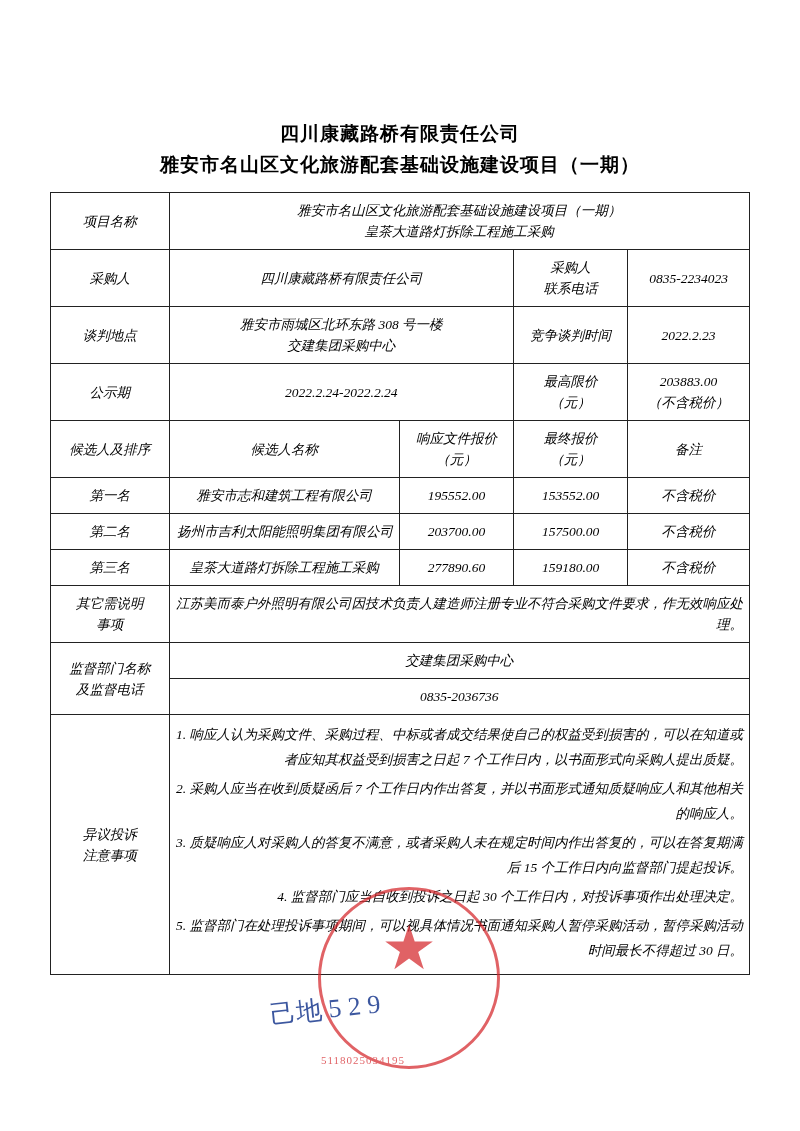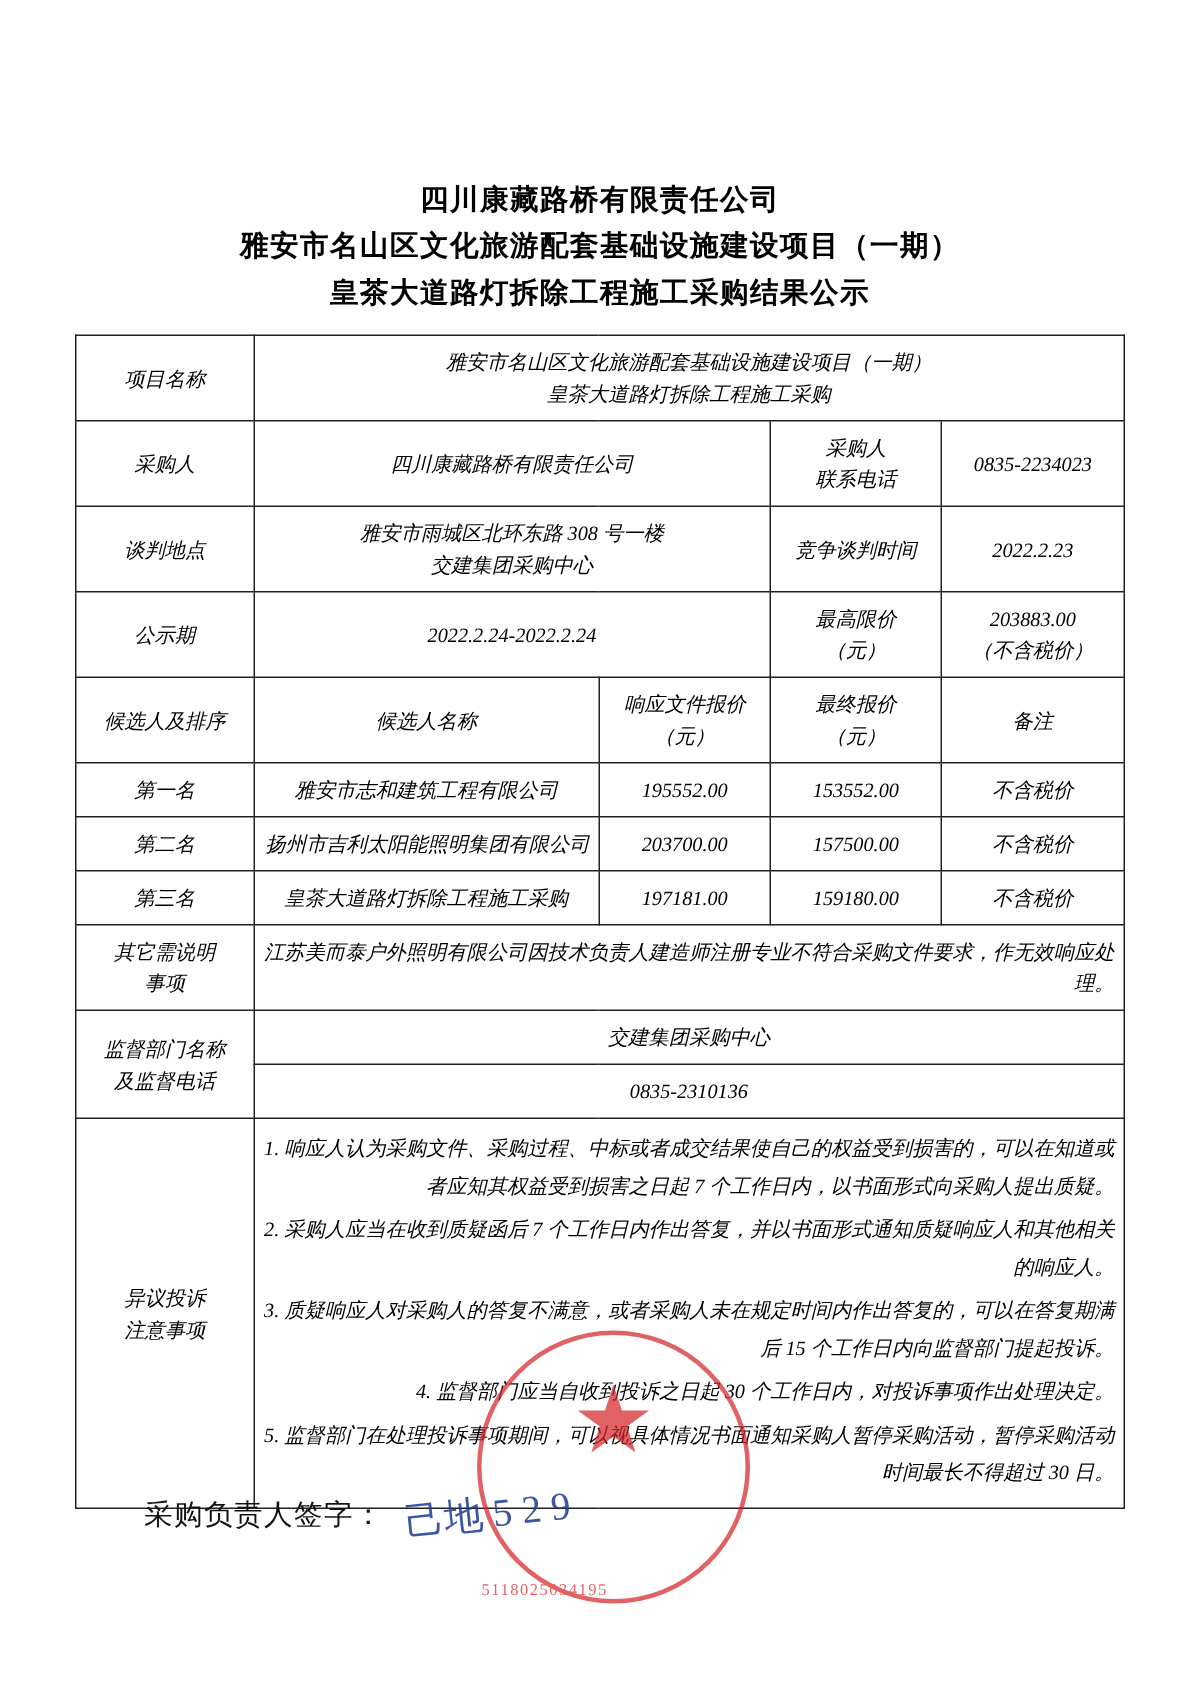--- a/index.html
+++ b/index.html
@@ -120,21 +120,20 @@
   }
 </style>
 </head>
 <body>
 
 <div class="page">
 
   <div class="title-block">
     <div class="title-line">四川康藏路桥有限责任公司</div>
     <div class="title-line">雅安市名山区文化旅游配套基础设施建设项目（一期）</div>
-    <div class="title-line">皇茶大道路灯拆除工程施工采购结果公示</div>
   </div>
 
   <table class="doc">
     <colgroup>
       <col style="width:107px">
       <col style="width:208px">
       <col style="width:103px">
       <col style="width:103px">
       <col style="width:110px">
     </colgroup>
@@ -199,58 +198,57 @@
       <tr>
         <td class="c">第二名</td>
         <td class="l">扬州市吉利太阳能照明集团有限公司</td>
         <td class="c">203700.00</td>
         <td class="c">157500.00</td>
         <td class="c">不含税价</td>
       </tr>
       <tr>
         <td class="c">第三名</td>
         <td class="c">皇茶大道路灯拆除工程施工采购</td>
-        <td class="c">197181.00</td>
+        <td class="c">277890.60</td>
         <td class="c">159180.00</td>
         <td class="c">不含税价</td>
       </tr>
       <tr>
         <td class="c two-line">
           <div>其它需说明</div>
           <div>事项</div>
         </td>
         <td class="l" colspan="4">江苏美而泰户外照明有限公司因技术负责人建造师注册专业不符合采购文件要求，作无效响应处理。</td>
       </tr>
       <tr>
         <td class="c" rowspan="2">
           <div>监督部门名称</div>
           <div>及监督电话</div>
         </td>
         <td class="c" colspan="4">交建集团采购中心</td>
       </tr>
       <tr>
-        <td class="c" colspan="4">0835-2310136</td>
+        <td class="c" colspan="4">0835-2036736</td>
       </tr>
       <tr class="notes">
         <td class="c">
           <div>异议投诉</div>
           <div>注意事项</div>
         </td>
         <td class="l" colspan="4">
           <p>1. 响应人认为采购文件、采购过程、中标或者成交结果使自己的权益受到损害的，可以在知道或者应知其权益受到损害之日起 7 个工作日内，以书面形式向采购人提出质疑。</p>
           <p>2. 采购人应当在收到质疑函后 7 个工作日内作出答复，并以书面形式通知质疑响应人和其他相关的响应人。</p>
           <p>3. 质疑响应人对采购人的答复不满意，或者采购人未在规定时间内作出答复的，可以在答复期满后 15 个工作日内向监督部门提起投诉。</p>
           <p>4. 监督部门应当自收到投诉之日起 30 个工作日内，对投诉事项作出处理决定。</p>
           <p>5. 监督部门在处理投诉事项期间，可以视具体情况书面通知采购人暂停采购活动，暂停采购活动时间最长不得超过 30 日。</p>
         </td>
       </tr>
     </tbody>
   </table>
 
-  <div class="sig">采购负责人签字：</div>
   <div class="sig-hand">己地 5 2 9</div>
 
   <div class="seal">
     <div class="star">
         <span>★</span>
       </div>
     <div class="seal-bottom">5118025034195</div>
   </div>
 
 </div>

